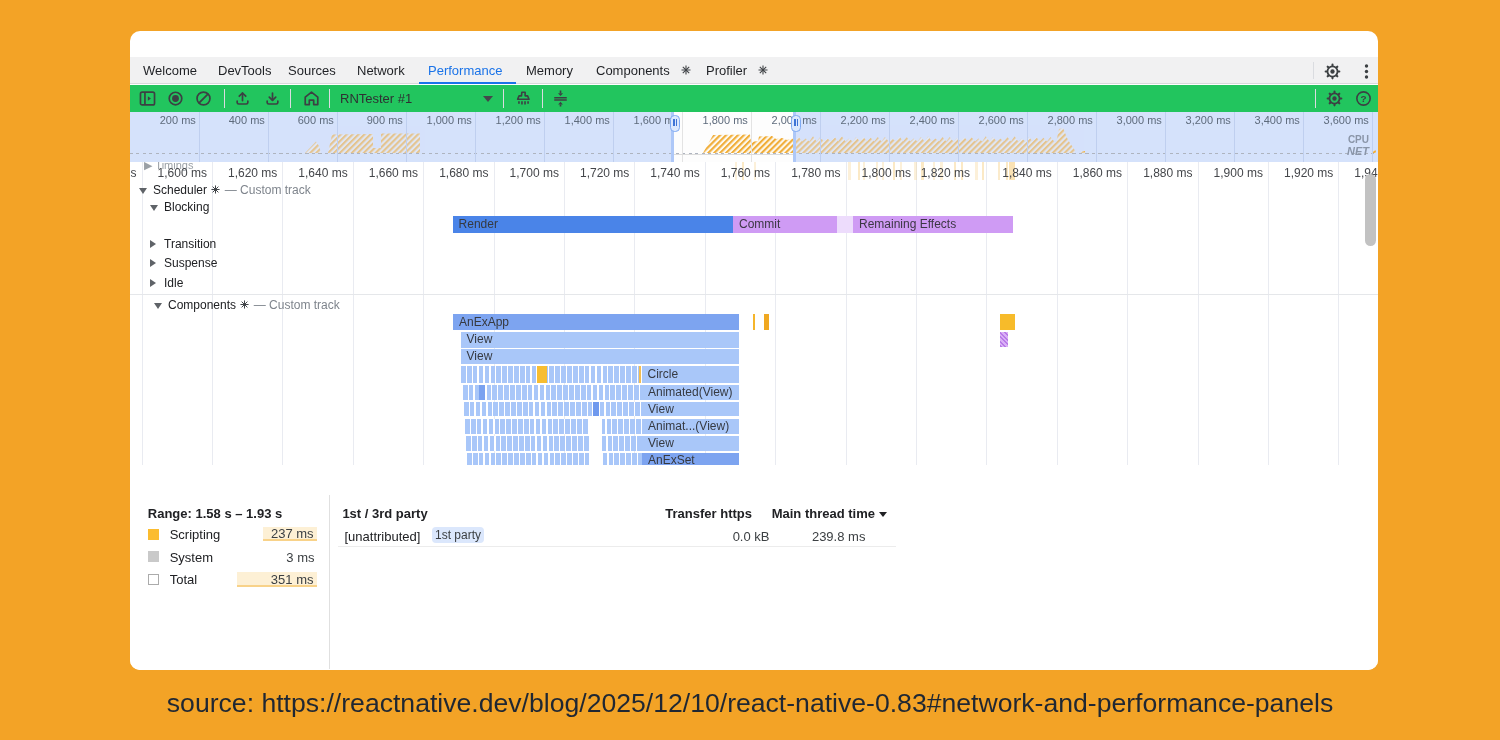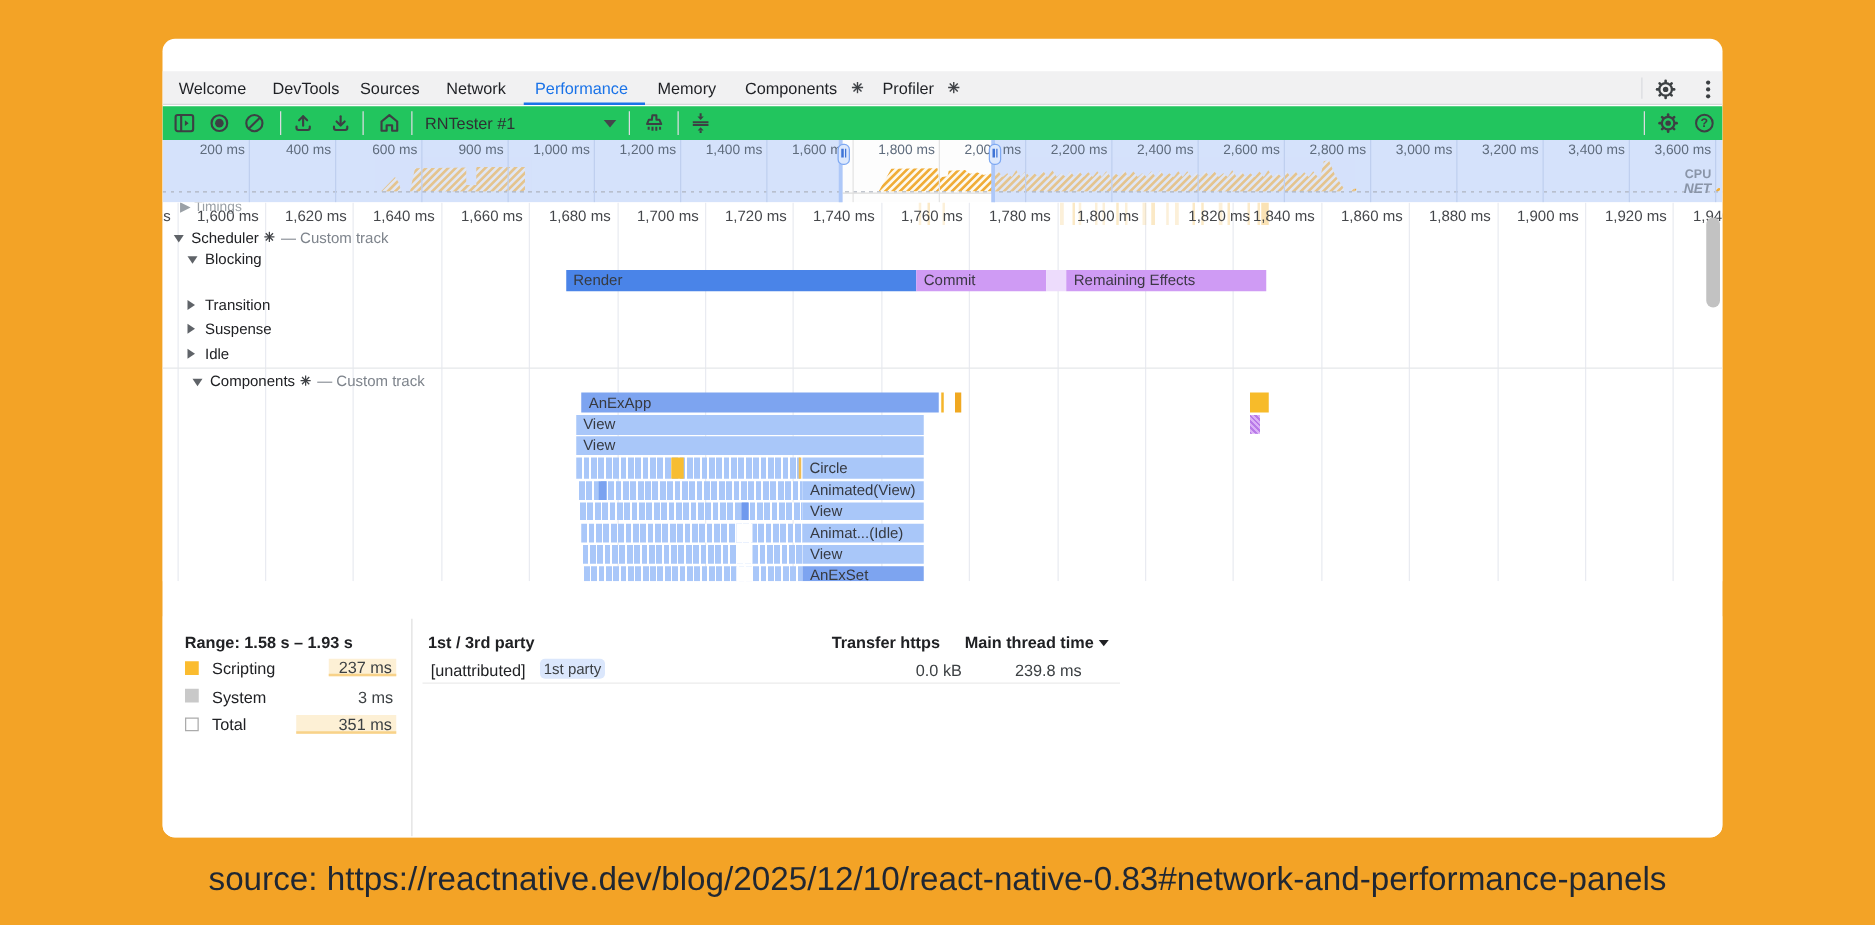--- a/index.html
+++ b/index.html
@@ -289,21 +289,21 @@
     <div class="rlabel" style="right:1100.7px;">1,620 ms</div>
     <div class="rlabel" style="right:1030.3px;">1,640 ms</div>
     <div class="rlabel" style="right:959.9px;">1,660 ms</div>
     <div class="rlabel" style="right:889.5px;">1,680 ms</div>
     <div class="rlabel" style="right:819.1px;">1,700 ms</div>
     <div class="rlabel" style="right:748.7px;">1,720 ms</div>
     <div class="rlabel" style="right:678.3px;">1,740 ms</div>
     <div class="rlabel" style="right:607.9px;">1,760 ms</div>
     <div class="rlabel" style="right:537.5px;">1,780 ms</div>
     <div class="rlabel" style="right:467.1px;">1,800 ms</div>
-    <div class="rlabel" style="right:378px;margin-left:34px;">1,820 ms</div>
+    <div class="rlabel" style="right:408px;margin-left:34px;">1,820 ms</div>
     <div class="rlabel" style="right:326.3px;">1,840 ms</div>
     <div class="rlabel" style="right:255.9px;">1,860 ms</div>
     <div class="rlabel" style="right:185.5px;">1,880 ms</div>
     <div class="rlabel" style="right:115.1px;">1,900 ms</div>
     <div class="rlabel" style="right:44.7px;">1,920 ms</div>
     <div class="rlabel" style="right:-25.7px;">1,940 ms</div>
     <div class="trk" style="left:9px; top:21px;"><span class="tri-d"></span>Scheduler <svg width="9" height="9" viewBox="0 0 10 10" style="margin:0 1px;">
           <g stroke="#3f4246" stroke-width="1.1">
             <line x1="5" y1="0.5" x2="5" y2="9.5"></line>
             <line x1="0.5" y1="5" x2="9.5" y2="5"></line>
@@ -321,38 +321,38 @@
     <div class="trk" style="left:20px; top:114px;"><span class="tri-r"></span>Idle</div>
     <div class="abs" style="left:0; top:131.5px; width:1248px; height:1px; background:#e5e7ea;"></div>
     <div class="trk" style="left:24px; top:136px;"><span class="tri-d"></span>Components <svg width="9" height="9" viewBox="0 0 10 10" style="margin:0 1px;">
           <g stroke="#3f4246" stroke-width="1.1">
             <line x1="5" y1="0.5" x2="5" y2="9.5"></line>
             <line x1="0.5" y1="5" x2="9.5" y2="5"></line>
             <line x1="1.8" y1="1.8" x2="8.2" y2="8.2"></line>
             <line x1="8.2" y1="1.8" x2="1.8" y2="8.2"></line>
           </g>
         </svg> <span class="grey">— Custom track</span></div>
-    <div class="bar" style="left:323px; top:151.5px; width:286px; height:16.5px; line-height:16.5px; background:#7da4f0; color:#37393e;margin-left:12px;">AnExApp</div>
+    <div class="bar" style="left:323px; top:151.5px; width:286px; height:16.5px; line-height:16.5px; background:#7da4f0; color:#37393e;">AnExApp</div>
     <div class="abs" style="left:622.5px; top:151.5px; width:2.5px; height:16px; background:#f5b52b;"></div>
     <div class="abs" style="left:634px; top:151.5px; width:4.5px; height:16px; background:#f0a821;"></div>
     <div class="bar" style="left:330.5px; top:170px; width:278.5px; height:15.5px; line-height:15.5px; background:#a9c7f9; color:#363a42;">View</div>
     <div class="bar" style="left:330.5px; top:186.5px; width:278.5px; height:15.5px; line-height:15.5px; background:#a9c7f9; color:#363a42;">View</div>
     <div class="strip" style="left:331px; top:204px; width:179px; height:16.5px;"></div>
     <div class="abs" style="left:407px; top:204px; width:9.5px; height:16.5px; background:#f7bd31;"></div>
     <div class="abs" style="left:509px; top:204px; width:2px; height:16.5px; background:#f0bc53;"></div>
     <div class="bar" style="left:511.5px; top:204px; width:97.5px; height:16.5px; line-height:16.5px; background:#a9c7f9; color:#363a42;">Circle</div>
     <div class="strip" style="left:332.5px; top:223px; width:179.5px; height:14.5px;"></div>
     <div class="abs" style="left:349px; top:223px; width:6px; height:14.5px; background:#7aa2f0;"></div>
     <div class="bar" style="left:512px; top:223px; width:97px; height:14.5px; line-height:14.5px; background:#a9c7f9; color:#363a42;">Animated(View)</div>
     <div class="strip" style="left:334px; top:239.8px; width:178px; height:14.7px;"></div>
     <div class="abs" style="left:462.5px; top:239.8px; width:6.5px; height:14.7px; background:#6f99ee;"></div>
     <div class="bar" style="left:512px; top:239.8px; width:97px; height:14.7px; line-height:14.7px; background:#a9c7f9; color:#363a42;">View</div>
     <div class="strip" style="left:335px; top:257.3px; width:177px; height:14.3px;"></div>
     <div class="abs" style="left:459px; top:257.3px; width:13px; height:14.3px; background:#fff;"></div>
-    <div class="bar" style="left:512px; top:257.3px; width:97px; height:14.3px; line-height:14.3px; background:#a9c7f9; color:#363a42;">Animat...(Idle)</div>
+    <div class="bar" style="left:512px; top:257.3px; width:97px; height:14.3px; line-height:14.3px; background:#a9c7f9; color:#363a42;">Animat...(View)</div>
     <div class="strip" style="left:336px; top:274.4px; width:176px; height:14.3px;"></div>
     <div class="abs" style="left:459px; top:274.4px; width:13px; height:14.3px; background:#fff;"></div>
     <div class="bar" style="left:512px; top:274.4px; width:97px; height:14.3px; line-height:14.3px; background:#a9c7f9; color:#363a42;">View</div>
     <div class="strip" style="left:337px; top:291.4px; width:175px; height:12px;"></div>
     <div class="abs" style="left:459px; top:291.4px; width:13px; height:12px; background:#fff;"></div>
     <div class="bar" style="left:512px; top:291.4px; width:97px; height:12px; line-height:14px; background:#7da4f0; color:#37393e;">AnExSet</div>
     <div class="abs" style="left:870px; top:151.5px; width:14.5px; height:16.5px; background:#f7bb2a;"></div>
     <div class="abs" style="left:870px; top:170px; width:8px; height:15px; background:#dab0f6; background-image:repeating-linear-gradient(45deg, #b87ae8 0px, #b87ae8 1.5px, transparent 1.5px, transparent 3.2px);"></div>
     <div class="abs" style="left:1234.5px; top:12px; width:11px; height:72px; background:#c2c2c2; border-radius:5.5px;"></div>
   </div>

